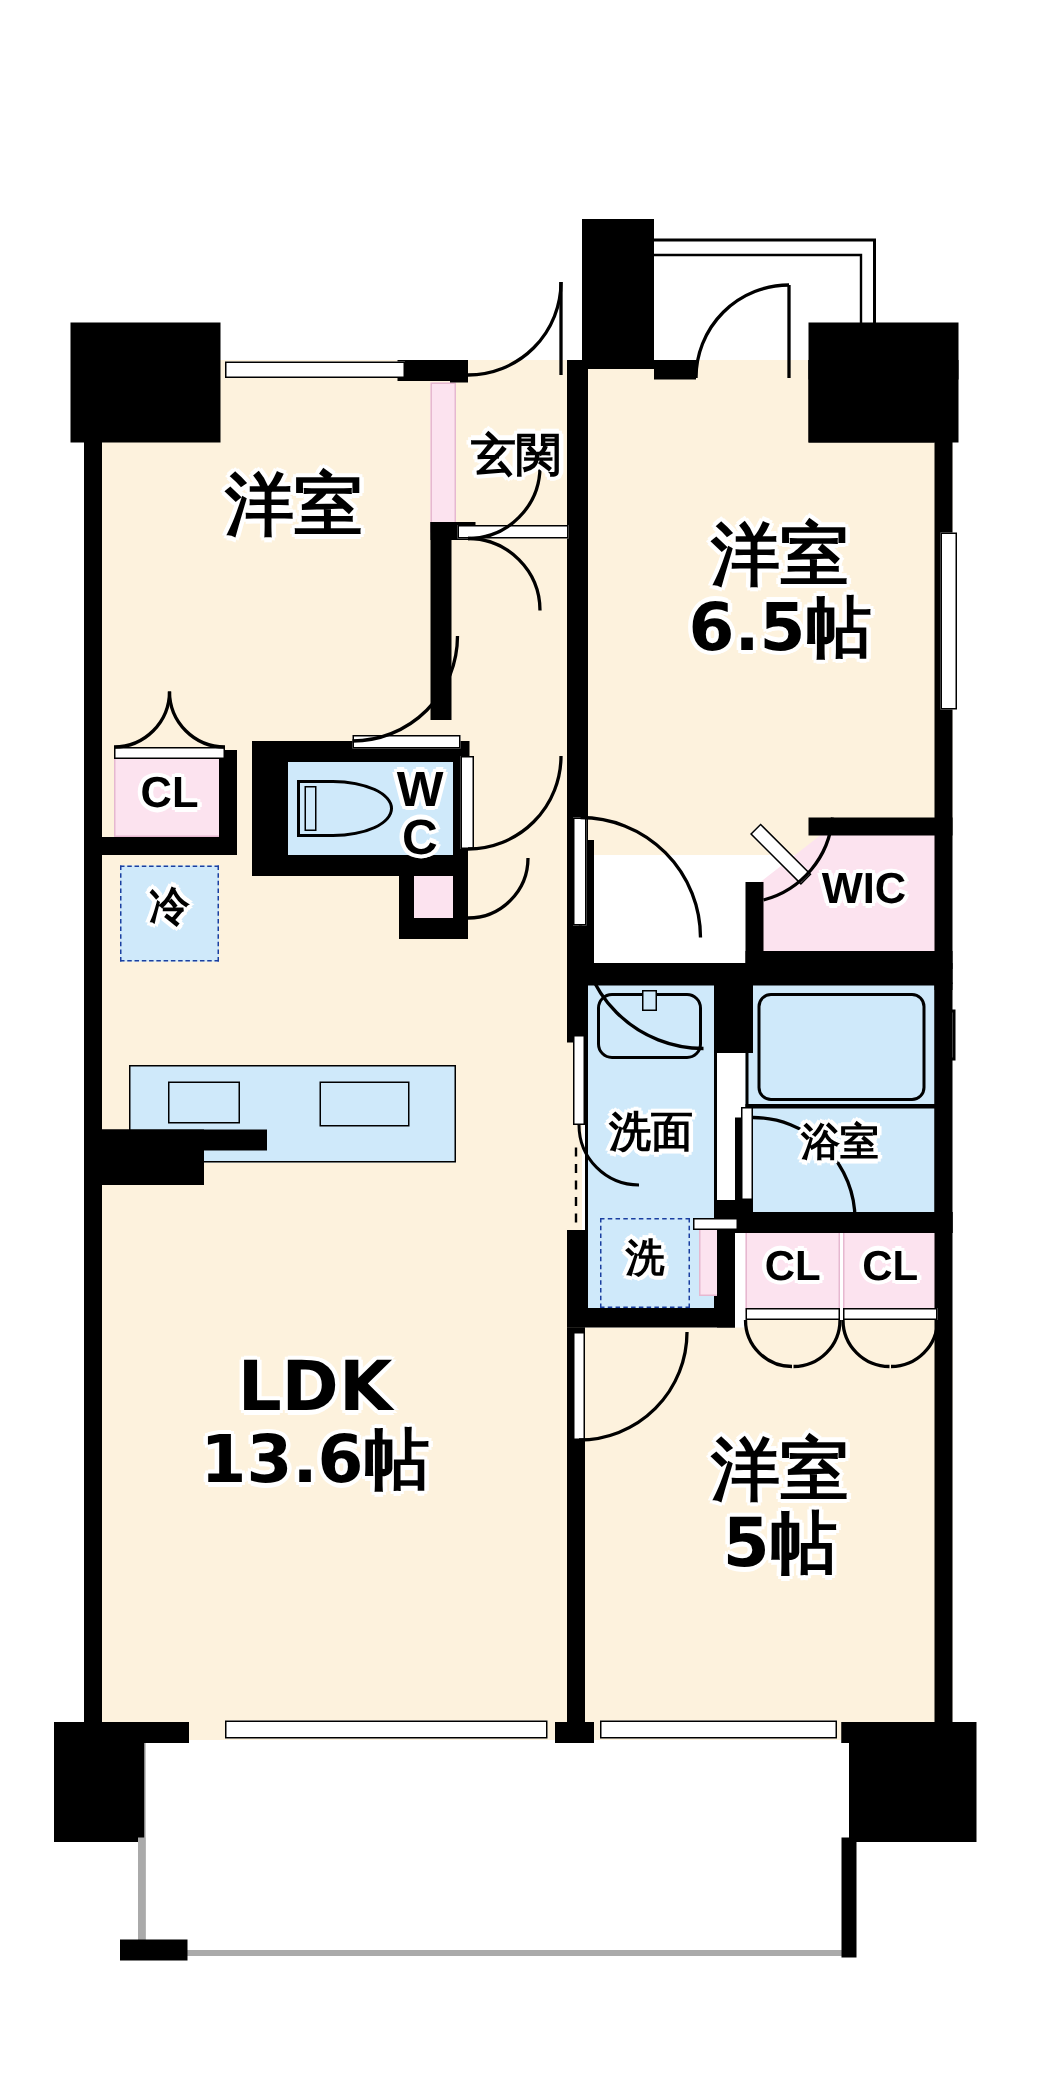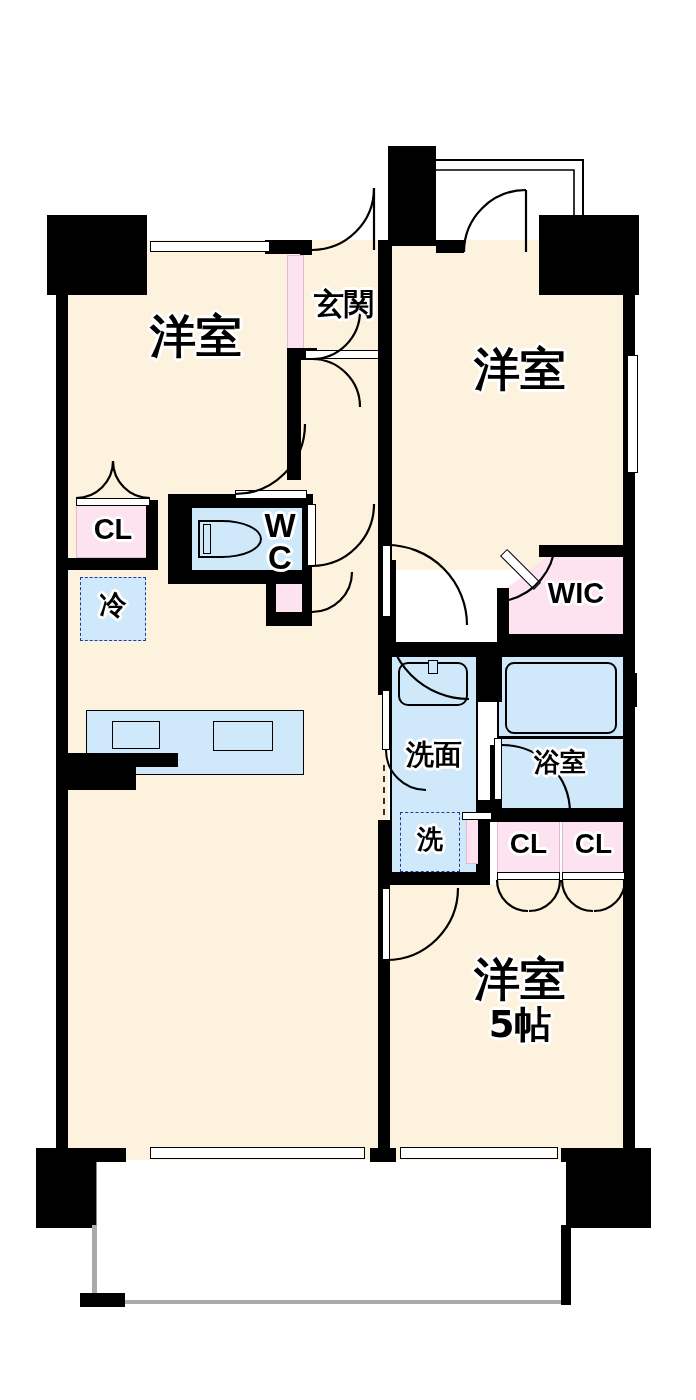--- a/index.html
+++ b/index.html
@@ -213,28 +213,33 @@
       <path d="M384 765 L384 872" stroke-dasharray="6 5" stroke-width="1.6"></path>
     </g>
   </svg>
 
   <div class="lbl jp" style="left:86px;top:312px;width:220px;font-size:46px;">
     <div>洋室</div>
   </div>
 
   <div class="lbl jp" style="left:420px;top:345px;width:200px;font-size:46px;">
     <div>洋室</div>
+    <div style="font-size:44px;">6.5帖</div>
   </div>
 
   <div class="lbl jp" style="left:306px;top:288px;width:76px;font-size:30px;">玄関</div>
 
+  <div class="lbl jp" style="left:95px;top:900px;width:230px;font-size:46px;">
+    <div>LDK</div>
+    <div style="font-size:44px;">13.6帖</div>
+  </div>
 
   <div class="lbl jp" style="left:420px;top:955px;width:200px;font-size:46px;">
     <div>洋室</div>
-    <div style="font-size:37px;">5帖</div>
+    <div style="font-size:45px;">5帖</div>
   </div>
 
 
   <div class="lbl" style="left:258px;top:510px;width:44px;font-size:33px;line-height:0.96;">
     <div>W</div>
     <div>C</div>
   </div>
 
   <div class="lbl jp" style="left:390px;top:740px;width:88px;font-size:28px;">洗面</div>
 

